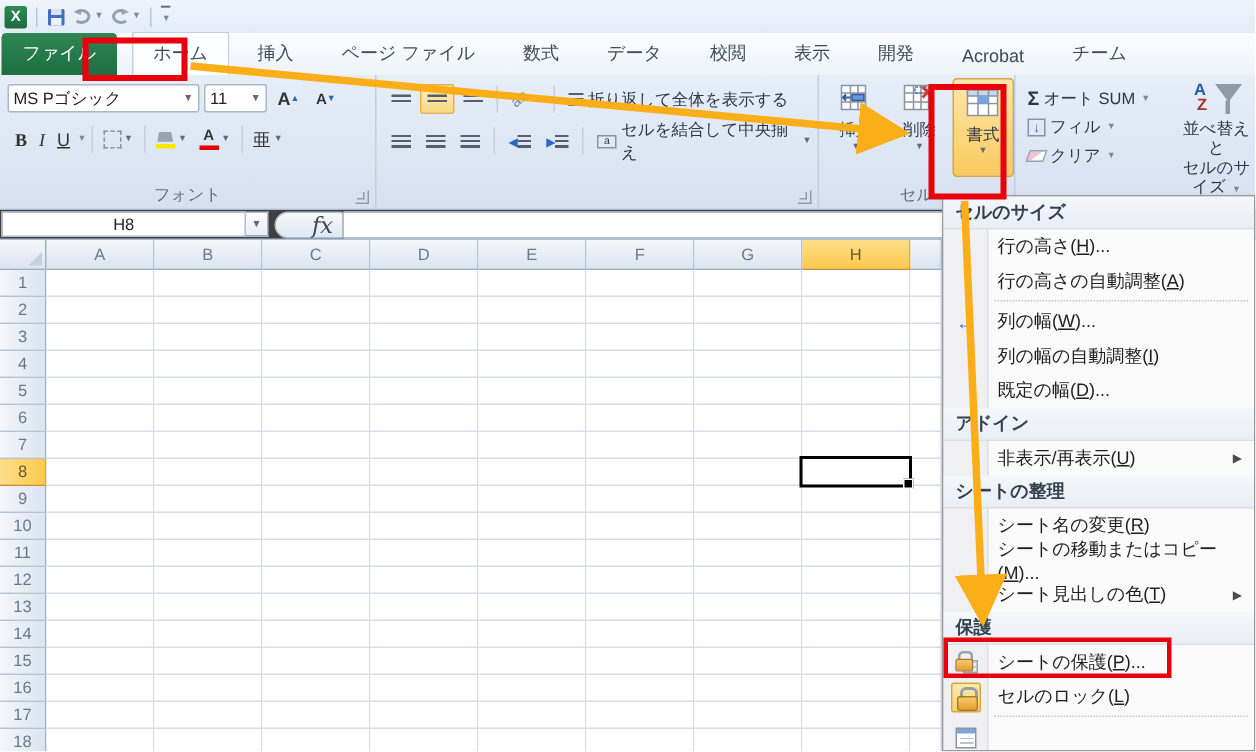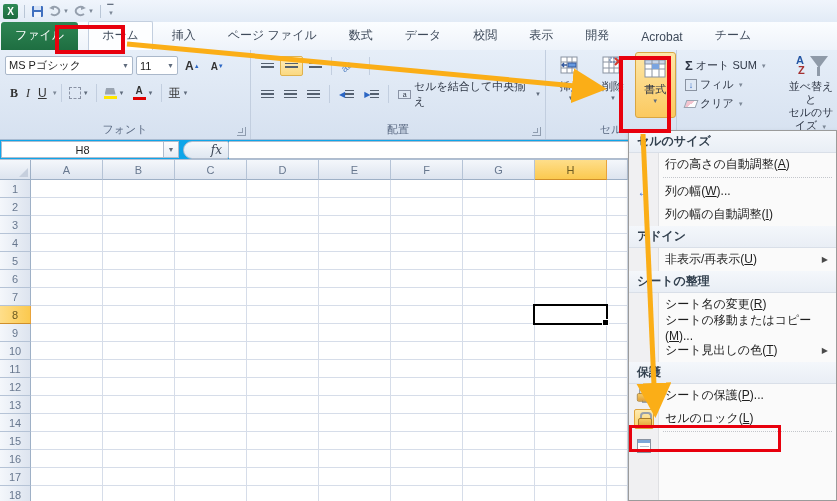--- a/index.html
+++ b/index.html
@@ -45,28 +45,28 @@
   .bigbtn { width:42px; height:66px; display:flex; flex-direction:column; align-items:center;
     justify-content:flex-start; padding-top:4px; font-size:11px; color:#2e3razor645; color:#2e3645; }
   .bigbtn .blabel { margin-top:3px; }
   .bigbtn .arr { font-size:6px; color:#5f6b7c; margin-top:1px; }
   .bigbtn.active { background:linear-gradient(#fde7a9,#fbc95f); border:1px solid #d9a642; border-radius:3px; }
   .editrow { display:flex; align-items:center; font-size:11px; color:#2e3645; height:19px; gap:3px; }
   .hl-mid { background:linear-gradient(#fdeec3,#fbd981); border:1px solid #dfb24e; border-radius:2px; }
 
   
   .fbar { position:absolute; left:0; top:140px; width:837px; height:20px;
-    background:#0ea5e9; border-bottom:1px solid #aebfd4; display:flex; align-items:center; }
+    background:#404040; border-bottom:1px solid #aebfd4; display:flex; align-items:center; }
   .namebox { width:163px; height:17px; background:#fff; border:1px solid #b0bccd; font-size:11px;
     color:#222; display:flex; align-items:center; justify-content:center; margin-left:1px; }
   .namedrop { width:15px; height:17px; border:1px solid #b0bccd; border-left:none; background:linear-gradient(#fdfdfe,#e8edf4);
     font-size:7px; color:#5f6b7c; display:flex; align-items:center; justify-content:center; }
   .fxpill { width:46px; height:18px; background:linear-gradient(#f6f9fc,#dfe7f1); border:1px solid #b0bccd;
     border-radius:9px 2px 2px 9px; display:flex; align-items:center; justify-content:flex-end; padding-right:6px; margin-left:4px; }
-  .fx { font-family:"DejaVu Serif","Liberation Serif",serif; font-style:italic; font-size:12px; color:#3c4656; }
+  .fx { font-family:"DejaVu Serif","Liberation Serif",serif; font-style:italic; font-size:15px; color:#3c4656; }
   .finput { flex:1; height:18px; background:#fff; border:1px solid #b0bccd; border-left:none; margin-right:0; }
 
   
   .grid { position:absolute; left:0; top:160px; width:629px; height:341px; background:#fff; }
   .hrow { display:flex; height:20px; }
   .corner { width:31px; height:20px; background:linear-gradient(#f4f7fb,#dde4ef); border-right:1px solid #9eb0c6;
     border-bottom:1px solid #9eb0c6; position:relative; }
   .corner:after { content:""; position:absolute; right:2px; bottom:2px; border-left:9px solid transparent;
     border-bottom:9px solid #c6cfdd; }
   .chead { height:20px; background:linear-gradient(#f4f7fb,#dde4ef); border-right:1px solid #b5c3d6;
@@ -236,20 +236,24 @@
           </div>
         <div class="sbtn">
             <span class="bars" style="height:7px;"></span>
           </div>
         <div class="vsep"></div>
         <div class="sbtn">
             <span style="display:inline-block;transform:rotate(-40deg);color:#5a87c5;font-size:10px;">ab</span>
             <span class="arr">▼</span>
           </div>
         <div class="vsep"></div>
+        <div class="sbtn" style="font-size:11px;color:#2e3645;">
+          <span class="bars" style="width:10px;margin-right:3px;"></span>
+          <span>折り返して全体を表示する</span>
+        </div>
       </div>
       <div style="display:flex;align-items:center;padding:8px 0 0 6px;gap:2px;">
         <div class="sbtn">
             <span class="bars"></span>
           </div>
         <div class="sbtn">
             <span class="bars"></span>
           </div>
         <div class="sbtn">
             <span class="bars"></span>
@@ -263,21 +267,20 @@
             <span style="color:#2b66c4;font-size:8px;">▶</span>
             <span class="bars" style="width:9px;"></span>
           </div>
         <div class="vsep"></div>
         <div class="sbtn" style="font-size:11px;color:#2e3645;">
           <span style="width:13px;height:9px;border:1px solid #8a93a5;background:#dfe8f4;font-size:7px;line-height:8px;text-align:center;margin-right:3px;">a</span>
           <span>セルを結合して中央揃え</span>
             <span class="arr">▼</span>
         </div>
       </div>
-      <div class="glabel">配置</div>
       <div class="launcher"></div>
     </div>
 
     <div class="rgroup" style="left:546px;width:131px;">
       <div style="display:flex;padding:2px 0 0 4px;gap:1px;">
         <div class="bigbtn">
           <svg class="tblico" width="22" height="20" viewBox="0 0 22 20">
               <rect x="1" y="1" width="16" height="16" fill="#fff" stroke="#8a93a1"></rect>
               <path d="M1 6 h16 M1 12 h16 M7 1 v16 M12 1 v16" stroke="#8a93a1" fill="none"></path>
               <rect x="8" y="7" width="8" height="4" fill="#6699e0" stroke="#33589c"></rect>
@@ -583,33 +586,43 @@
         <div class="cell" style="width: 72px;"></div>
         <div class="cell" style="width: 72px;"></div>
         <div class="cell" style="width: 21px;"></div>
       </div>
     </div>
   <div class="selbox"></div>
 
   <div class="menu" id="formatmenu">
       <div class="msec-h">セルのサイズ</div>
       <div class="mitem">
+        <span class="ic">
+          <span class="arrows-blue">↕</span>
+        </span>
+        <span class="lbl">行の高さ(<u>H</u>)...</span>
+      </div>
+      <div class="mitem">
         <span class="ic"></span>
         <span class="lbl">行の高さの自動調整(<u>A</u>)</span>
       </div>
       <div class="msep"></div>
       <div class="mitem">
         <span class="ic">
           <span class="arrows-blue">↔</span>
         </span>
         <span class="lbl">列の幅(<u>W</u>)...</span>
       </div>
       <div class="mitem">
         <span class="ic"></span>
         <span class="lbl">列の幅の自動調整(<u>I</u>)</span>
+      </div>
+      <div class="mitem">
+        <span class="ic"></span>
+        <span class="lbl">既定の幅(<u>D</u>)...</span>
       </div>
       <div class="msec-h">アドイン</div>
       <div class="mitem">
         <span class="ic"></span>
         <span class="lbl">非表示/再表示(<u>U</u>)</span>
         <span class="sub">▶</span>
       </div>
       <div class="msec-h">シートの整理</div>
       <div class="mitem">
         <span class="ic"></span>

